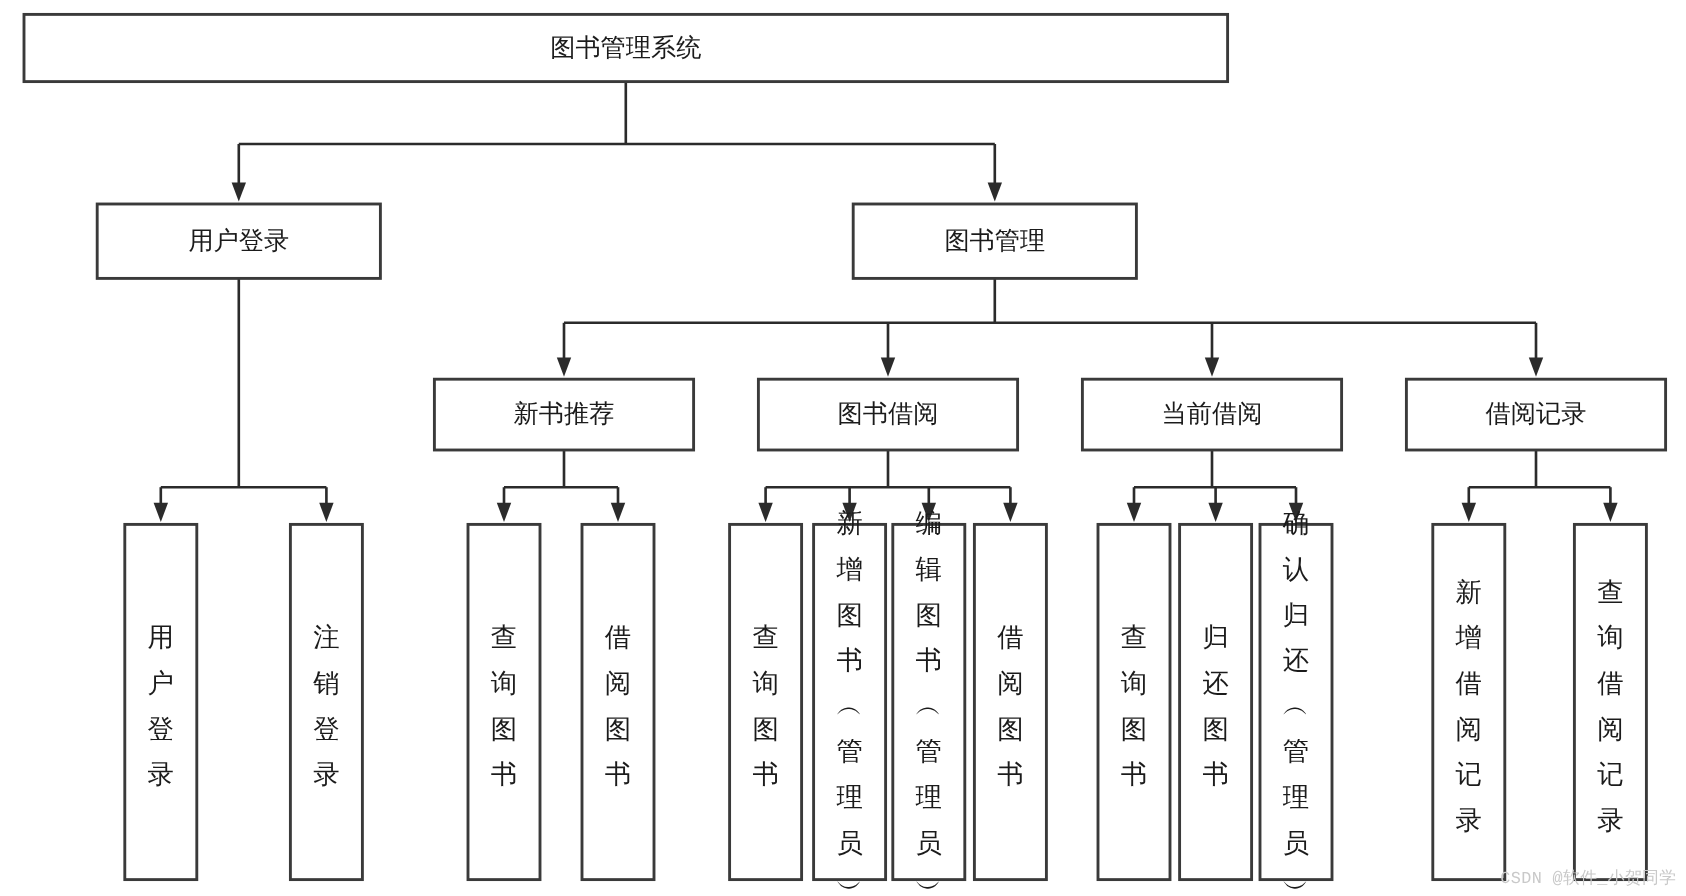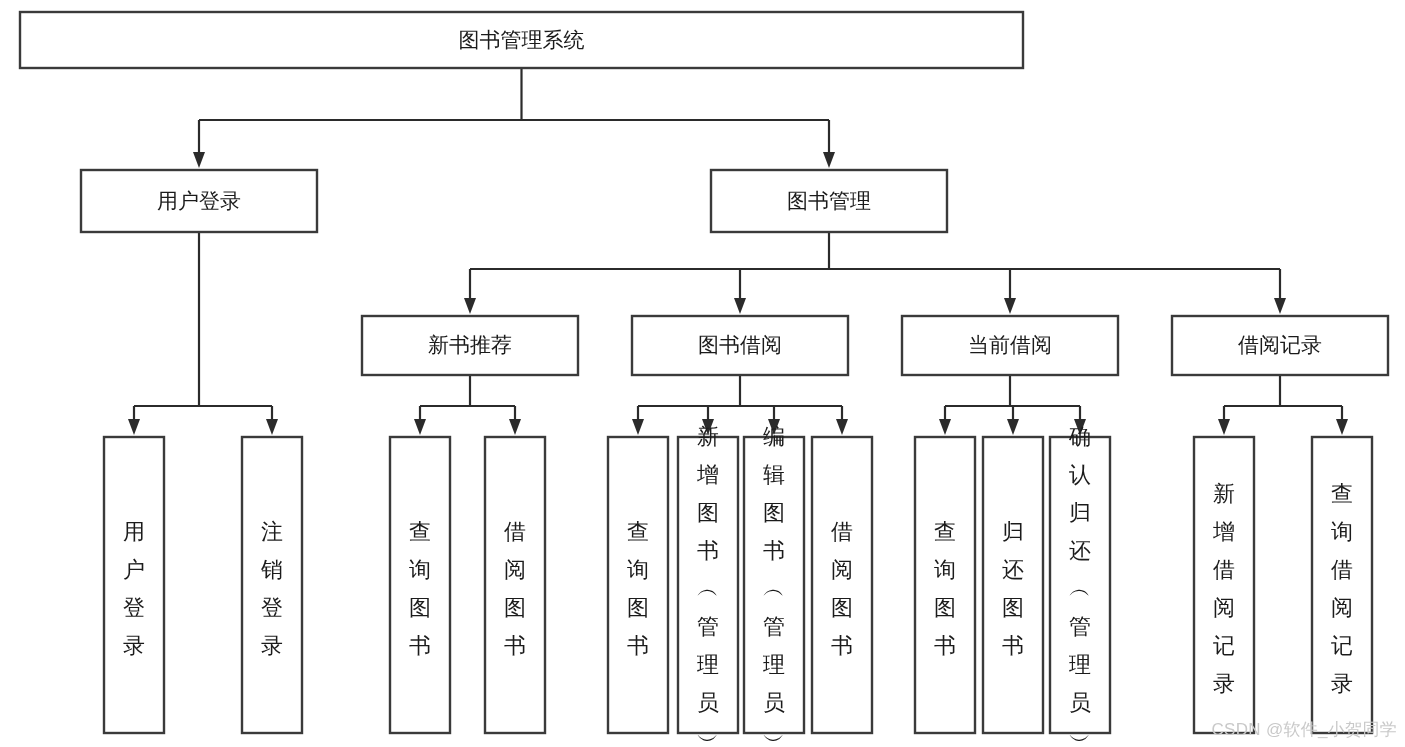--- a/index.html
+++ b/index.html
@@ -44,22 +44,22 @@
     stroke-width: 2.2;
     fill: none;
   }
   .arrow-head {
     fill: #2b2b2b;
   }
   .watermark {
     position: absolute;
     right: 8px;
     bottom: 6px;
-    font-family: Liberation Sans, sans-serif;
-    font-size: 17px;
+    font-family: Liberation Mono, monospace;
+    font-size: 14px;
     color: #c9c9c9;
     white-space: nowrap;
     user-select: none;
     letter-spacing: 0.3px;
   }
 </style>
 </head>
 <body>
 
 <svg id="diagram-root" viewBox="0 0 1405 747">

